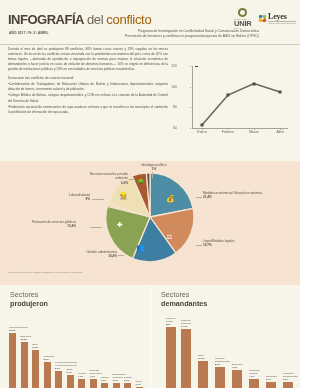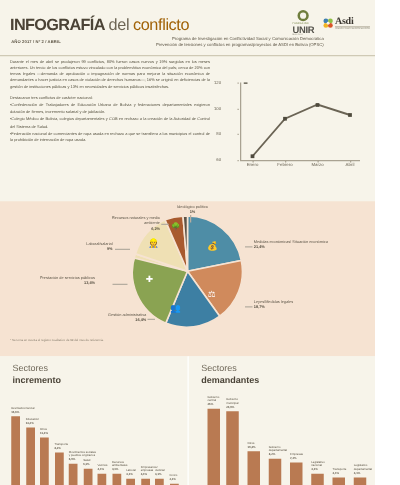--- a/index.html
+++ b/index.html
@@ -123,21 +123,21 @@
         <div class="asdi-mark">
           <svg width="9" height="9" viewBox="0 0 20 20">
             <circle cx="6" cy="6" r="4.3" fill="#3f7fb0"></circle>
             <circle cx="14" cy="6" r="4.3" fill="#8fbf45"></circle>
             <circle cx="6" cy="14" r="4.3" fill="#f0b323"></circle>
             <circle cx="14" cy="14" r="4.3" fill="#d8552a"></circle>
             <circle cx="10" cy="10" r="2.6" fill="#f7f4ea"></circle>
           </svg>
         </div>
         <div class="asdi-txt">
-          <span class="asdi-main">Asdi</span>
+          <span class="asdi-main">Leyes</span>
           <span class="asdi-sub">AGENCIA SUECA DE COOPERACIÓN</span>
         </div>
       </div>
     </div>
     <div class="hdr-rule"></div>
   </div>
 
   <div class="intro">
     <p>Durante el mes de abril se produjeron 99 conflictos, 80% fueron casos nuevos y 19% surgidos en los meses anteriores. Un tercio de los conflictos estuvo vinculado con la problemática económica del país; cerca de 20% con temas legales —demanda de aprobación o impugnación de normas para mejorar la situación económica de demandantes o hacer justicia en casos de violación de derechos humanos—; 16% se originó en deficiencias de la gestión de instituciones públicas y 13% en necesidades de servicios públicos insatisfechas.</p>
     <div class="block2">
@@ -252,21 +252,21 @@
     <div class="leader" style="left:92px; top:38px; width:12px; height:0.4px"></div>
     <div class="leader" style="left:129px; top:18px; width:6px; height:0.4px"></div>
     <div class="leader" style="left:152px; top:11px; width:0.4px; height:6px"></div>
 
     <div class="tip-foot">* Se toma en cuenta el registro cualitativo de 99 del mes de referencia.</div>
   </div>
 
   <div class="barpanel bp-left">
     <div class="bp-title">
       <div class="a">Sectores</div>
-      <div class="b">incremento</div>
+      <div class="b">produjeron</div>
     </div>
     <div class="bp-baseline"></div>
     <div class="bars">
       <div class="bar" style="left:2px;   width:7px; height:62px"></div>
       <div class="bar" style="left:13.5px; width:7px; height:53px"></div>
       <div class="bar" style="left:25px;  width:7px; height:45px"></div>
       <div class="bar" style="left:36.5px; width:7px; height:33px"></div>
       <div class="bar" style="left:48px;  width:7px; height:24px"></div>
       <div class="bar" style="left:59.5px; width:7px; height:20px"></div>
       <div class="bar" style="left:71px;  width:7px; height:16px"></div>

